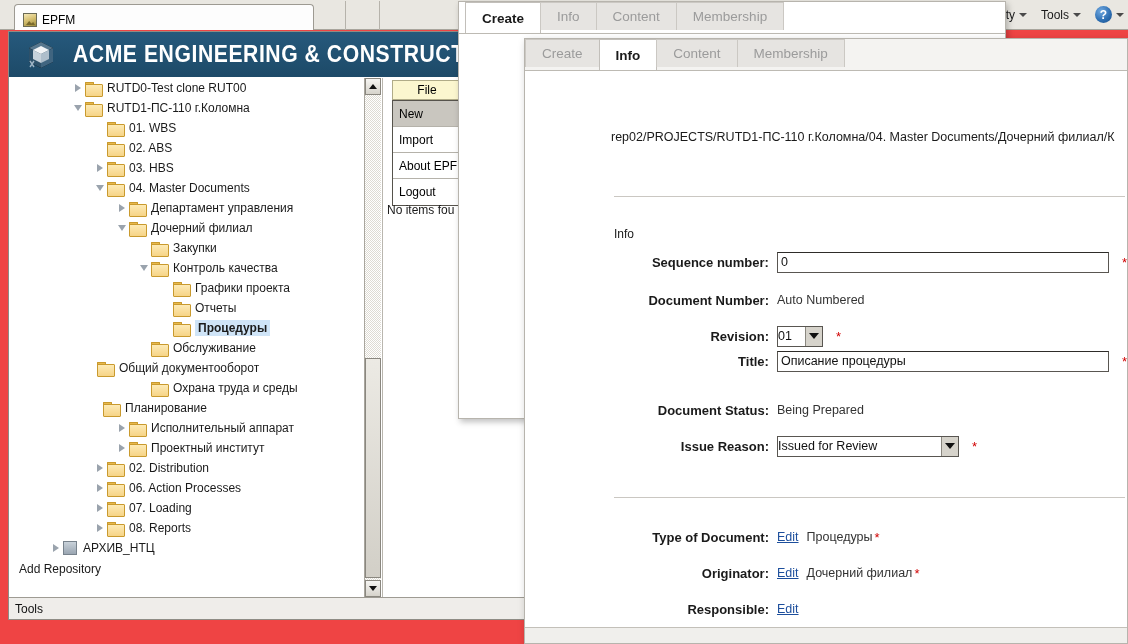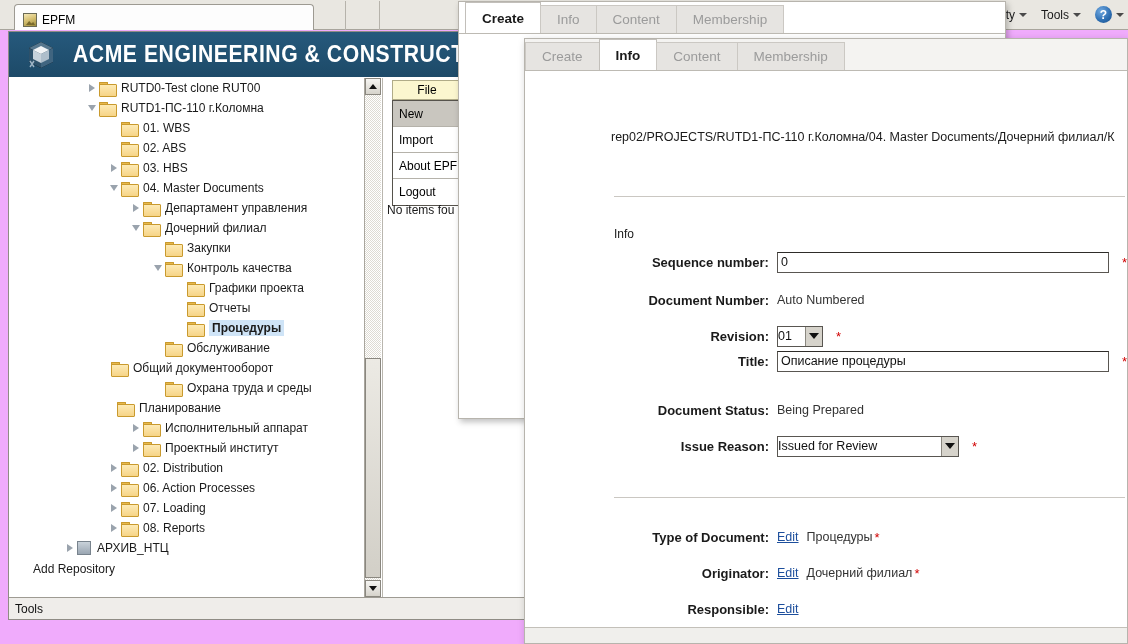--- a/index.html
+++ b/index.html
@@ -10,21 +10,21 @@
     background: #ffffff;
     font-family: "Liberation Sans", sans-serif;
     font-size: 12px;
     color: #000;
   }
   #root { position: relative; width: 1128px; height: 644px; overflow: hidden; }
 
   
   .browser-window {
     position: absolute; left: 0; top: 0; width: 1128px; height: 644px;
-    background: #f0abfc;
+    background: #ef4444;
   }
   .tabstrip {
     position: absolute; left: 0; top: 0; width: 1128px; height: 30px;
     background: #e9e7e1;
     border-bottom: 1px solid #a8a59c;
   }
   .browser-tab {
     position: absolute; left: 14px; top: 4px; height: 26px;
     padding: 5px 26px 0 8px;
     background: #fdfdfd;
@@ -88,21 +88,21 @@
     letter-spacing: 0.6px;
     font-family: "Liberation Sans", sans-serif;
     transform: scaleX(0.92); transform-origin: left center;
   }
 
   
   .tree-panel {
     position: absolute; left: 0; top: 46px; width: 372px; bottom: 22px;
     background: #ffffff; overflow: hidden;
   }
-  .tree-scroll { position: absolute; left: 0; top: 0; right: 17px; bottom: 0; overflow: hidden; margin-left: 14px; }
+  .tree-scroll { position: absolute; left: 0; top: 0; right: 17px; bottom: 0; overflow: hidden; }
   .tree-row {
     height: 20px; display: flex; align-items: center;
     font-size: 12px; white-space: nowrap;
   }
   .twisty {
     width: 14px; height: 14px; flex: 0 0 auto;
     display: flex; align-items: center; justify-content: center;
   }
   .twisty.collapsed::before {
     content: ""; width: 0; height: 0;
@@ -219,21 +219,21 @@
   .dialog-back {
     position: absolute; left: 458px; top: 1px; width: 548px; height: 418px;
     background: #ffffff;
     border: 1px solid #b7b4ad;
     box-shadow: 2px 3px 6px rgba(0,0,0,0.25);
   }
   .tabbar {
     position: relative; height: 32px;
     background: #ffffff;
     border-bottom: 1px solid #bdbab3;
-    display: flex; align-items: flex-end; padding-left: 6px;
+    display: flex; padding-left: 6px;
   }
   .dtab {
     height: 28px; padding: 0 16px;
     display: flex; align-items: center;
     font-size: 13.5px; color: #9b9b9b;
     background: #e6e4e1;
     border: 1px solid #cbc8c3; border-bottom: none;
     margin-right: -1px;
   }
   .dtab.active {

